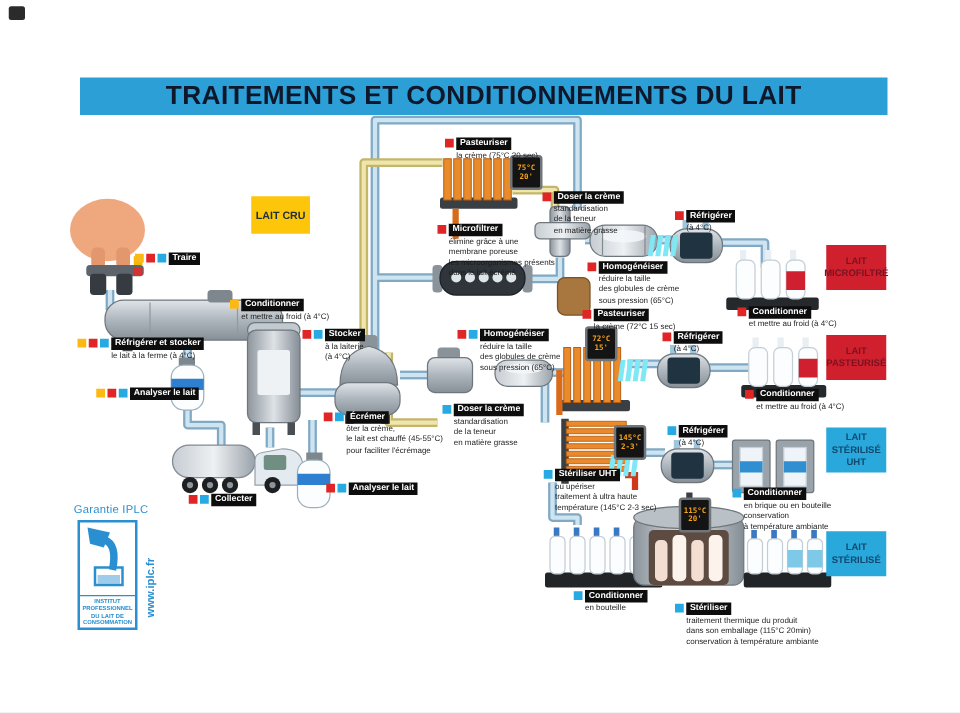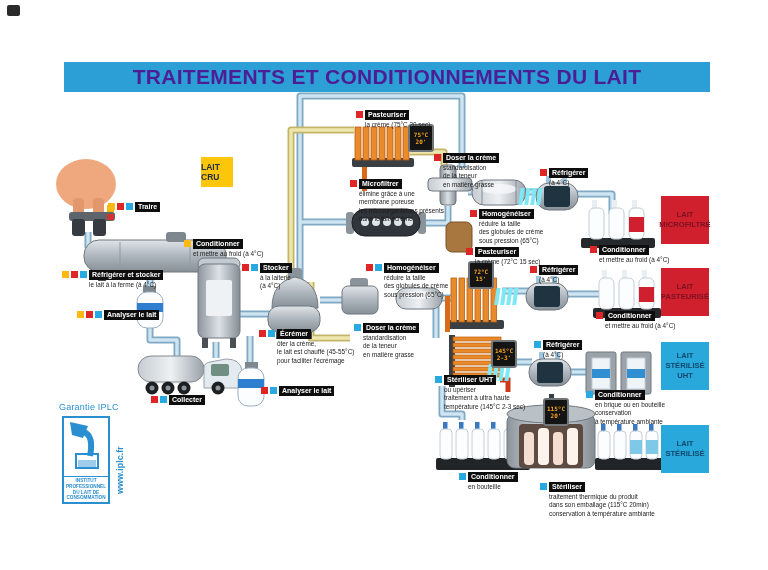--- a/index.html
+++ b/index.html
@@ -2,47 +2,47 @@
 <html style="--c-banner: #2c9fd6; --c-yellow: #fdb913; --c-red: #e02527; --c-blue: #27a9e1; --c-red2: #d0202e; --c-blue2: #29a8dc; --c-yellow2: #fdc60b; --c-iplc: #2a8fd0;"><head>
 <meta charset="utf-8">
 <style>
   html,body{margin:0;padding:0;background:#e9e9e9;}
   .page{position:relative;width:768px;height:570px;background:#ffffff;overflow:hidden;
         font-family:"Liberation Sans",sans-serif;}
   .diagram-svg{position:absolute;left:0;top:0;z-index:1;}
 
   .banner{position:absolute;left:64px;top:62px;width:646px;height:30px;
           background:var(--c-banner);display:flex;align-items:center;justify-content:center;z-index:2;}
-  .banner span{font-weight:bold;font-size:21px;color:#4c1d95;letter-spacing:.3px;}
+  .banner span{font-weight:bold;font-size:21px;color:#0f172a;letter-spacing:.3px;}
 
   .corner-glyph{position:absolute;left:7px;top:5px;width:13px;height:11px;background:#2b2b2b;
                 border-radius:2px;z-index:2;}
 
   .step{position:absolute;display:flex;gap:2px;align-items:flex-start;z-index:4;}
   .sqs{display:flex;gap:2px;margin-top:1px;}
   .sq{width:7px;height:7px;}
   .sq.y{background:var(--c-yellow);} .sq.r{background:var(--c-red);} .sq.b{background:var(--c-blue);}
   .step-main{display:flex;flex-direction:column;}
   .step-title{background:#0d0d0d;color:#fff;font-size:7px;font-weight:bold;
               padding:1px 3px 2px 3px;white-space:nowrap;width:max-content;}
   .step-desc{font-size:6.4px;color:#1c1c1c;line-height:1.32;white-space:pre-line;margin-top:1px;}
 
   .display{position:absolute;width:22px;height:24px;background:#141414;border:2px solid #70757a;
            border-radius:3px;display:flex;flex-direction:column;align-items:center;
            justify-content:center;gap:1px;z-index:3;}
   .display span{font-family:"DejaVu Sans Mono",monospace;font-size:6px;font-weight:bold;
                 color:#f6a21c;line-height:1;white-space:nowrap;}
 
-  .product{position:absolute;left:661px;width:48px;height:48px;display:flex;align-items:center;
+  .product{position:absolute;left:661px;width:48px;height:36px;display:flex;align-items:center;
            justify-content:center;text-align:center;font-weight:bold;font-size:7.6px;
            line-height:1.35;white-space:pre-line;z-index:2;}
   .product.red{background:var(--c-red2);color:#7c1220;}
   .product.blue{background:var(--c-blue2);color:#12486e;}
 
-  .rawbox{position:absolute;left:201px;top:157px;width:32px;height:30px;background:var(--c-yellow2);
+  .rawbox{position:absolute;left:201px;top:157px;width:47px;height:30px;background:var(--c-yellow2);
           display:flex;align-items:center;justify-content:center;font-weight:bold;font-size:8.5px;
           color:#21303c;z-index:2;}
 
   .footer{position:absolute;left:269px;top:510px;font-size:9.5px;color:#4d4d4d;z-index:2;}
 
   .logo{position:absolute;left:59px;top:402px;width:86px;height:108px;color:var(--c-iplc);z-index:2;}
   .logo-garantie{font-size:9px;font-weight:normal;letter-spacing:.2px;}
   .logo-box{position:absolute;left:3px;top:14px;width:48px;height:88px;border:2px solid var(--c-iplc);
             box-sizing:border-box;}
   .logo-site{position:absolute;left:56px;top:92px;transform:rotate(-90deg);transform-origin:0 0;

